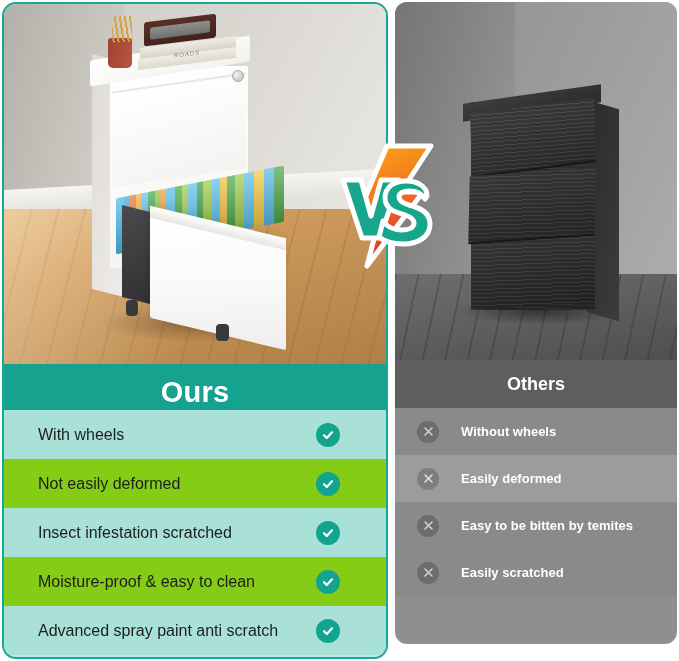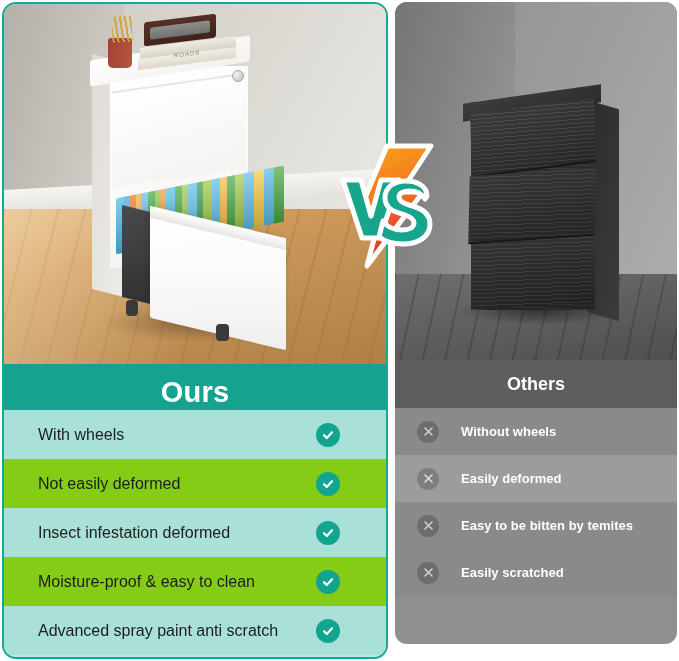--- a/index.html
+++ b/index.html
@@ -211,21 +211,21 @@
       </div>
       <div class="row-l alt-b">
         <span class="txt">Not easily deformed</span>
         <span class="chk">
           <svg width="14" height="14" viewBox="0 0 14 14">
               <path d="M3 7.2 L5.8 10 L11 4.3" stroke="#fff" stroke-width="2.2" fill="none" stroke-linecap="round" stroke-linejoin="round"></path>
             </svg>
         </span>
       </div>
       <div class="row-l alt-a">
-        <span class="txt">Insect infestation deformed</span>
+        <span class="txt">Insect infestation scratched</span>
         <span class="chk">
           <svg width="14" height="14" viewBox="0 0 14 14">
               <path d="M3 7.2 L5.8 10 L11 4.3" stroke="#fff" stroke-width="2.2" fill="none" stroke-linecap="round" stroke-linejoin="round"></path>
             </svg>
         </span>
       </div>
       <div class="row-l alt-b">
         <span class="txt">Moisture-proof &amp; easy to clean</span>
         <span class="chk">
           <svg width="14" height="14" viewBox="0 0 14 14">

